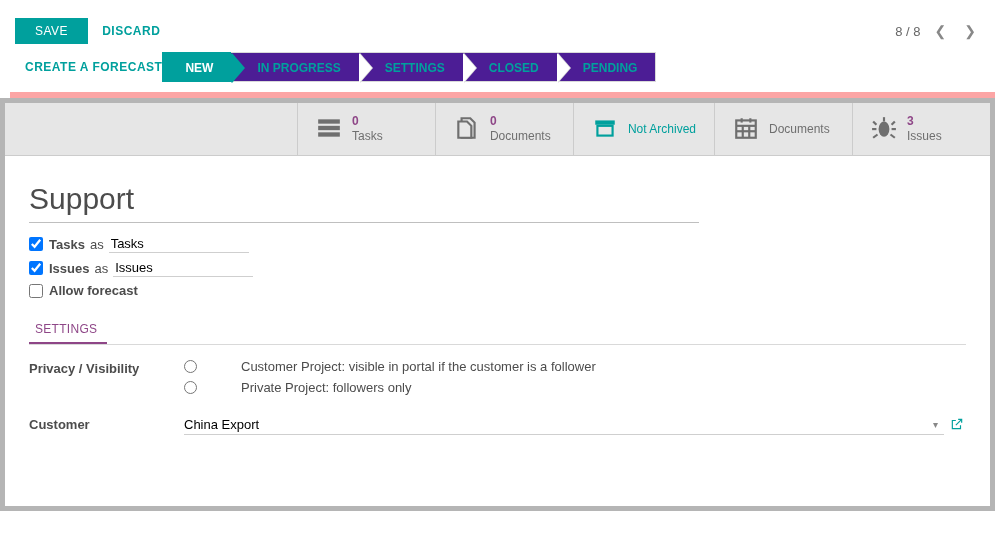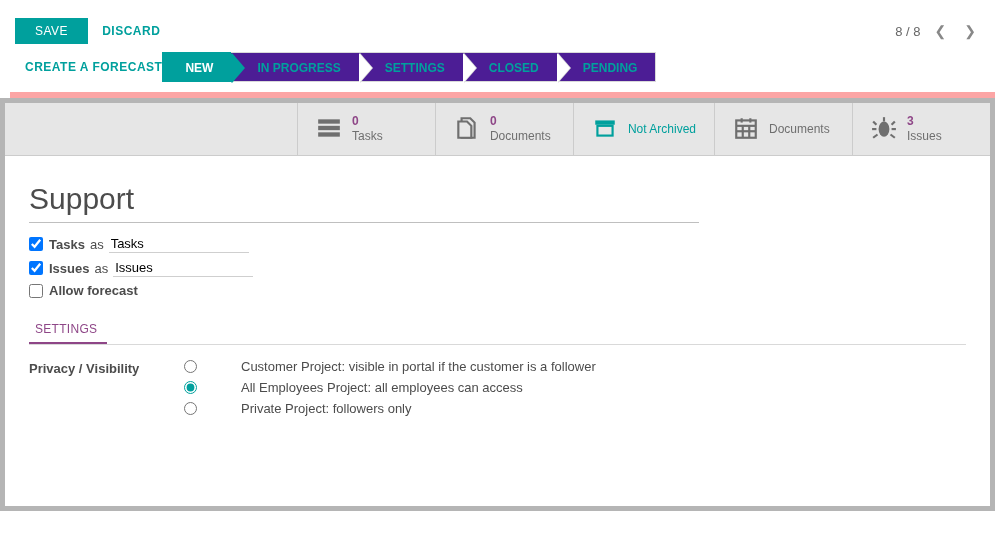--- a/index.html
+++ b/index.html
@@ -204,24 +204,36 @@
 
     <div class="settings-body">
       <div class="settings-row">
         <div class="settings-label">Privacy / Visibility</div>
         <div class="settings-val">
           <label class="radio-opt">
             <input type="radio" name="vis" style="">
             <span>Customer Project: visible in portal if the customer is a follower</span>
           </label>
           <label class="radio-opt">
-            <input type="radio" name="vis" checked="" style="">
-            <span>All Employees Project: all employees can access</span>
-          </label>
-          <label class="radio-opt">
             <input type="radio" name="vis" style="">
             <span>Private Project: followers only</span>
           </label>
         </div>
       </div>
+      <div class="settings-row">
+        <div class="settings-label">Customer</div>
+        <div class="settings-val" style="display:flex;align-items:center;">
+          <div class="m2o-wrap">
+            <input class="m2o-input" value="China Export" style="">
+            <span class="m2o-caret">▾</span>
+          </div>
+          <span class="m2o-ext">
+            <svg viewBox="0 0 24 24" fill="none" stroke="#00a09d" stroke-width="2">
+                <path d="M14 4h6v6"></path>
+                <path d="M20 4L10 14"></path>
+                <path d="M18 14v6H4V6h6"></path>
+              </svg>
+          </span>
+        </div>
+      </div>
     </div>
   </div>
 </div>
 
 </body></html>

